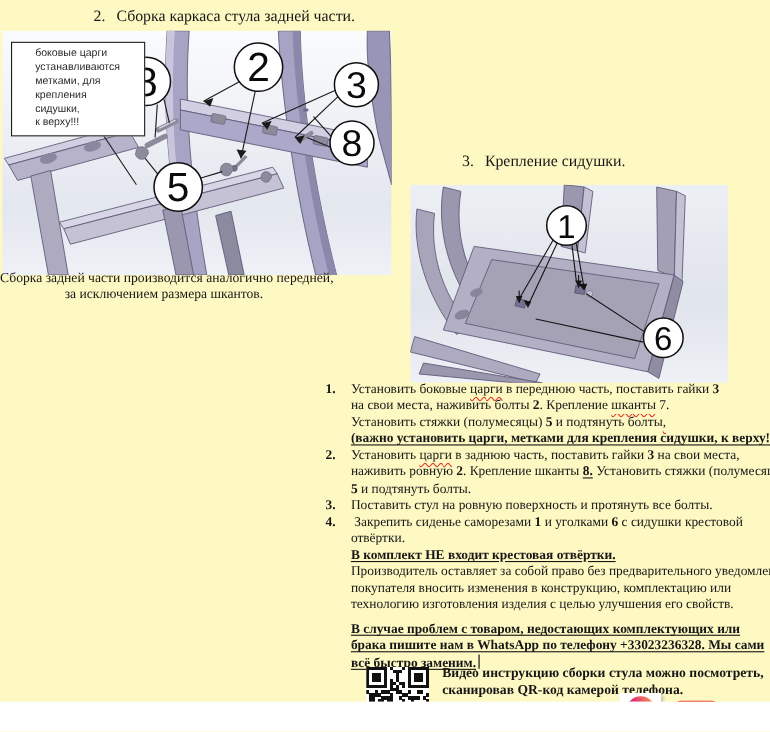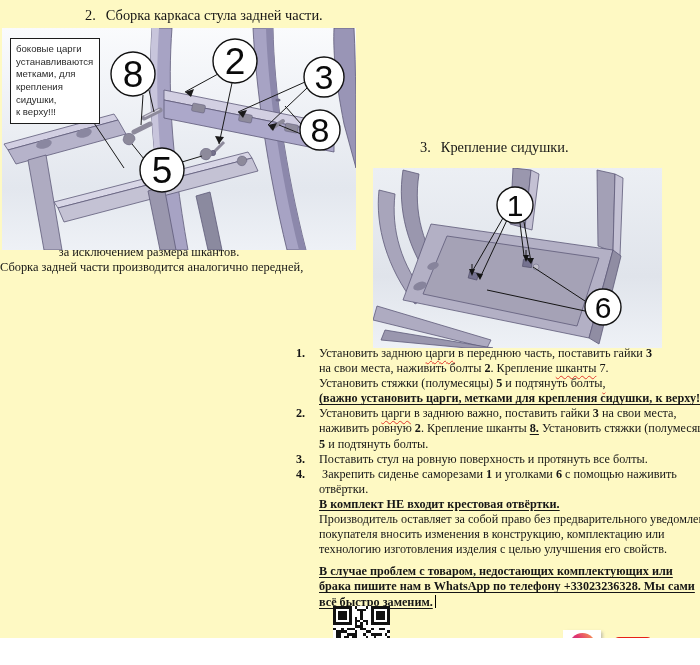--- a/index.html
+++ b/index.html
@@ -4,21 +4,21 @@
 <style>
   html,body{margin:0;padding:0;background:#fff;}
   .page{position:relative;width:700px;height:638px;background:#fef9c3;overflow:hidden;
         font-family:"Liberation Serif",serif;color:#161616;}
   .abs{position:absolute;}
   .sec-title{font-size:14.4px;white-space:nowrap;}
   .sec-title .num{margin-right:10px;}
   .fig{position:absolute;}
   .fig svg{display:block;}
   .callout{position:absolute;left:8px;top:10px;width:78px;min-height:70px;background:#fff;
-           border:1.3px solid #1c1c1c;padding:4px 5px;font-family:"Liberation Sans",sans-serif;
+           border:1.3px solid #1c1c1c;padding:4px 21px;font-family:"Liberation Sans",sans-serif;
            font-size:9.6px;line-height:1.32;color:#2b2b2b;white-space:pre-line;z-index:3;}
   .caption{font-size:12.4px;line-height:14.8px;text-align:center;z-index:4;}
   .list{font-size:12.2px;line-height:15.1px;width:410px;}
   .item{display:flex;}
   .item .num{flex:0 0 23px;font-weight:700;}
   .item .body{flex:1;}
   .rl{white-space:nowrap;}
   .b{font-weight:700;}
   .u{text-decoration:underline;text-underline-offset:2px;}
   .w{text-decoration-line:underline;text-decoration-style:wavy;
@@ -141,22 +141,22 @@
       </g>
     </svg>
     <div class="callout">боковые царги
 устанавливаются
 метками, для
 крепления сидушки,
 к верху!!!</div>
   </div>
 
   <div class="abs caption" style="left:0;top:245px;width:298px">
+      <div class="rl"><span>Сборка задней части производится аналогично передней,</span></div>
       <div class="rl"><span>за исключением размера шкантов.</span></div>
-      <div class="rl"><span>Сборка задней части производится аналогично передней,</span></div>
     </div>
 
   <div class="abs sec-title" style="left:420px;top:139px">
     <span class="num">3.</span><span>Крепление сидушки.</span>
   </div>
 
   <div class="fig" style="left:373px;top:168px;width:289px;height:180px">
     <svg width="289" height="180" viewBox="0 0 289 180">
       <defs>
         <linearGradient id="bgR" x1="0" y1="0" x2="0" y2="1">
@@ -216,44 +216,44 @@
         <text x="230" y="150" text-anchor="middle" font-size="30" class="circ-digit">6</text>
       </g>
     </svg>
   </div>
 
   <div class="abs list" style="left:296px;top:346px">
     <div>
         <div class="item">
           <span class="num">1.</span>
           <div class="body">
-            <div class="rl"><span>Установить заднюю </span><span class="w">царги</span><span> в переднюю часть, поставить гайки </span><span class="b">3</span></div>
+            <div class="rl"><span>Установить боковые </span><span class="w">царги</span><span> в переднюю часть, поставить гайки </span><span class="b">3</span></div>
             <div class="rl"><span>на свои места, наживить болты </span><span class="b">2</span><span>. Крепление </span><span class="w">шканты</span><span> 7.</span></div>
             <div class="rl"><span>Установить стяжки (полумесяцы) </span><span class="b">5</span><span> и подтянуть болты</span><span class="w">,</span></div>
             <div class="rl"><span class="b u">(важно установить царги, метками для крепления сидушки, к верху!)</span></div>
           </div>
         </div>
         <div class="item">
           <span class="num">2.</span>
           <div class="body">
-            <div class="rl"><span>Установить </span><span class="w">царги</span><span> в заднюю важно, поставить гайки </span><span class="b">3</span><span> на свои места,</span></div>
+            <div class="rl"><span>Установить </span><span class="w">царги</span><span> в заднюю часть, поставить гайки </span><span class="b">3</span><span> на свои места,</span></div>
             <div class="rl"><span>наживить ровную </span><span class="b">2</span><span>. Крепление шканты </span><span class="b u">8.</span><span> Установить стяжки (полумесяцы)</span></div>
             <div class="rl"><span class="b">5</span><span> и подтянуть болты.</span></div>
           </div>
         </div>
         <div class="item">
           <span class="num">3.</span>
           <div class="body">
             <div class="rl"><span>Поставить стул на ровную поверхность и протянуть все болты.</span></div>
           </div>
         </div>
         <div class="item">
           <span class="num">4.</span>
           <div class="body">
-            <div class="rl"><span>&nbsp;Закрепить сиденье саморезами </span><span class="b">1</span><span> и уголками </span><span class="b">6</span><span> с помощью наживить</span></div>
+            <div class="rl"><span>&nbsp;Закрепить сиденье саморезами </span><span class="b">1</span><span> и уголками </span><span class="b">6</span><span> с сидушки крестовой</span></div>
             <div class="rl"><span>отвёртки.</span></div>
             <div class="rl"><span class="b u">В комплект НЕ входит крестовая отвёртки.</span></div>
             <div class="rl"><span>Производитель оставляет за собой право без предварительного уведомления</span></div>
             <div class="rl"><span>покупателя вносить изменения в конструкцию, комплектацию или</span></div>
             <div class="rl"><span>технологию изготовления изделия с целью улучшения его свойств.</span></div>
           </div>
         </div>
       </div>
     <div class="warranty">
         <div class="rl"><span class="b u">В случае проблем с товаром, недостающих комплектующих или</span></div>
@@ -393,20 +393,22 @@
           <rect x="8" y="20" width="1.02" height="1.02"></rect>
           <rect x="9" y="20" width="1.02" height="1.02"></rect>
           <rect x="12" y="20" width="1.02" height="1.02"></rect>
           <rect x="16" y="20" width="1.02" height="1.02"></rect>
           <rect x="17" y="20" width="1.02" height="1.02"></rect>
         </g>
     </svg>
   </div>
 
   <div class="abs qr-caption" style="left:402px;top:604px">
+      <div class="rl"><span class="b">Видео инструкцию сборки стула можно посмотреть,</span></div>
+      <div class="rl"><span class="b">сканировав QR-код камерой телефона.</span></div>
     </div>
 
   <div class="ig-card">
     <div class="ig">
         <span class="frame"></span>
         <span class="lens"></span>
       </div>
   </div>
   <div class="yt">
       <span class="tri"></span>

